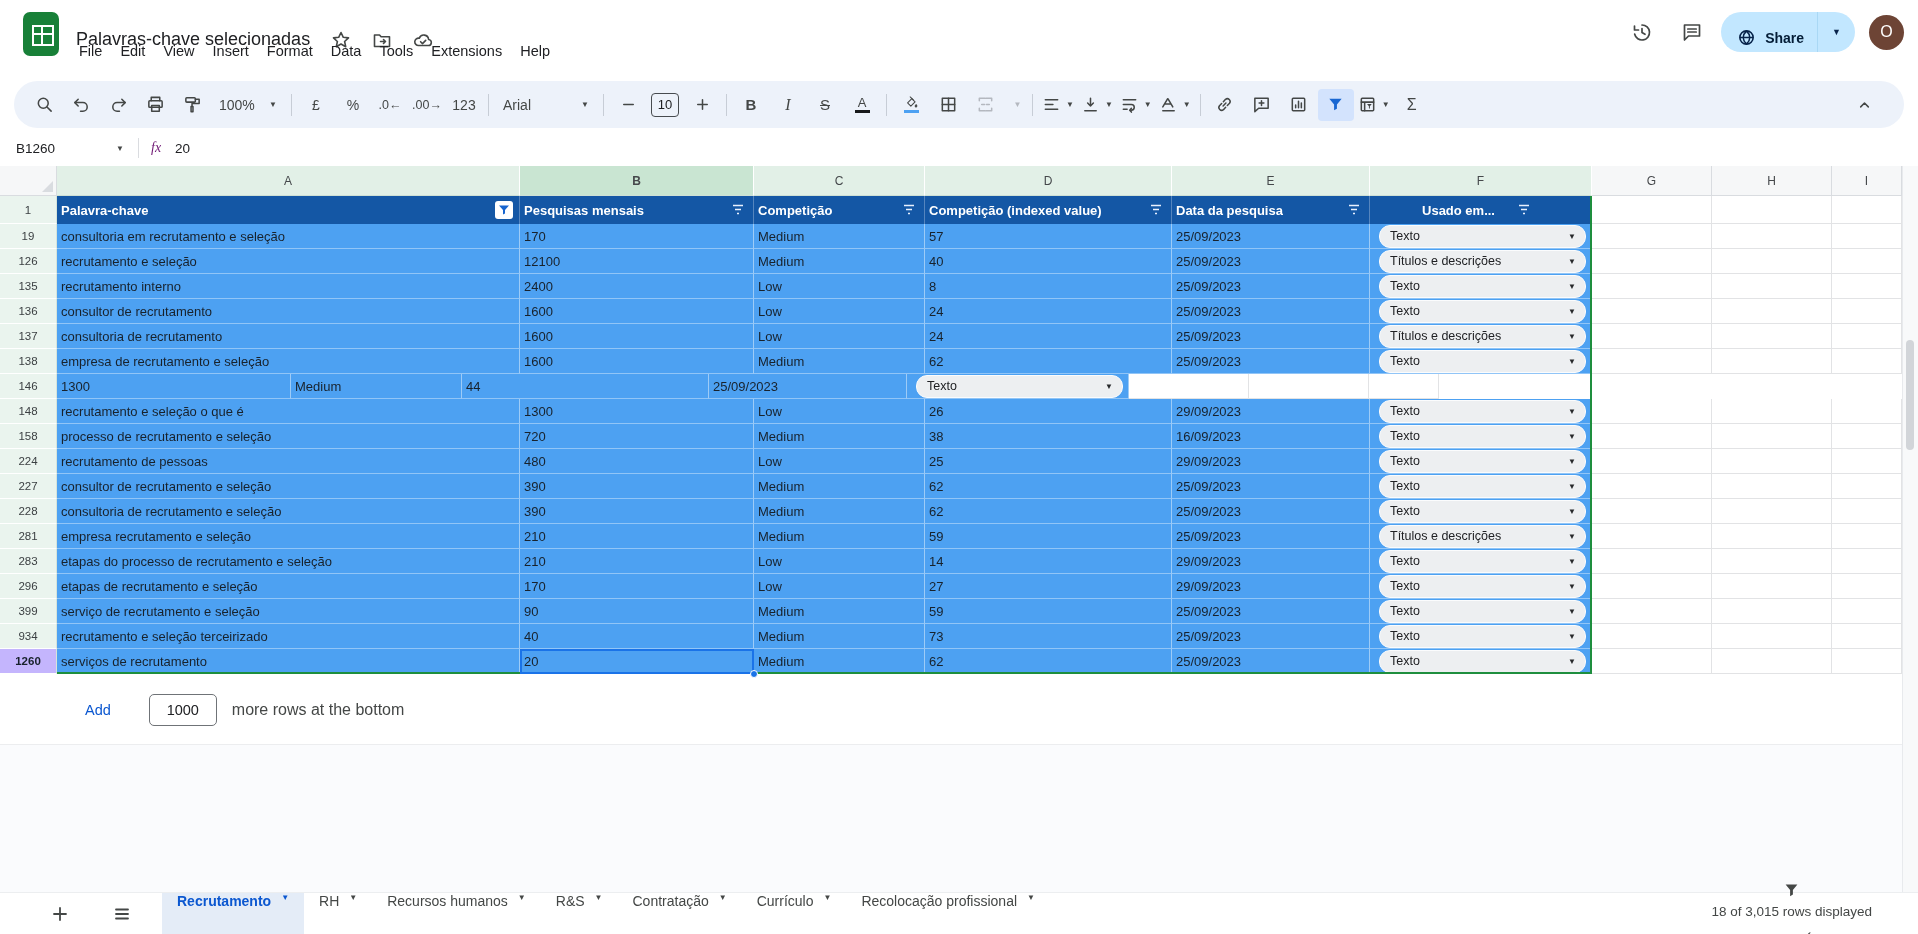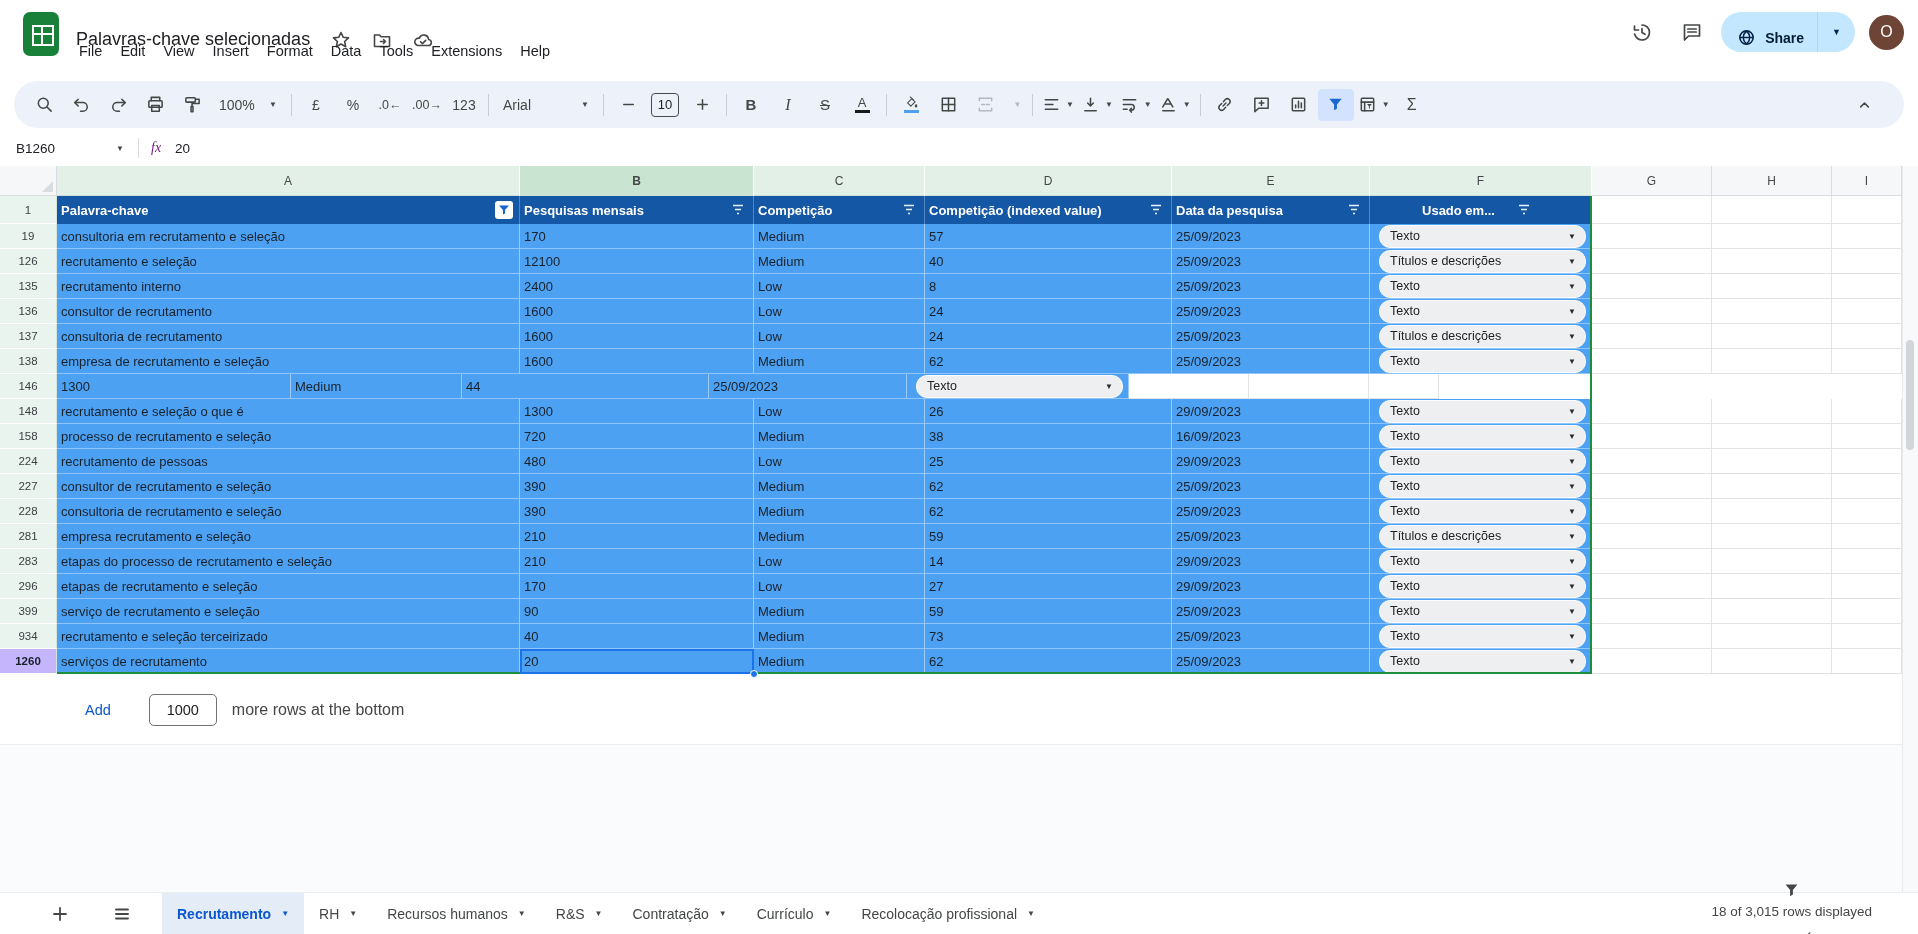--- a/index.html
+++ b/index.html
@@ -111,21 +111,21 @@
   
   .vscroll{position:absolute;right:0;top:166px;width:16px;height:727px;background:#f8f9fa;border-left:1px solid #e8eaed;box-sizing:border-box;}
   .vthumb{position:absolute;right:4px;top:174px;width:8px;height:110px;border-radius:4px;background:#d2d5d9;}
 
   
   .tabbar{position:absolute;bottom:0;left:0;width:1918px;height:41px;background:#fff;display:flex;align-items:center;border-top:1px solid #eceef0;}
   .tab-ic{width:24px;height:24px;display:flex;align-items:center;justify-content:center;margin-left:38px;}
   .tab-ic svg{width:20px;height:20px;stroke:#444746;fill:none;stroke-width:1.8;stroke-linecap:round;}
   .tab-ic.first{margin-left:48px;}
   .tabs-host{display:flex;align-items:center;height:100%;margin-left:28px;}
-  .sheet-tab{height:100%;display:flex;align-items:center;gap:10px;padding:0 15px;font-size:14px;color:#444746;font-weight:500;}
+  .sheet-tab{height:100%;display:flex;align-items:flex-start;gap:10px;padding:0 15px;font-size:14px;color:#444746;font-weight:500;}
   .sheet-tab .tab-caret{font-size:8px;color:#444746;}
   .sheet-tab.active{background:#e4ecf7;color:#0b57d0;font-weight:700;}
   .sheet-tab.active .tab-caret{color:#0b57d0;}
   .statusbar{margin-left:auto;display:flex;align-items:center;margin-right:46px;gap:6px;font-size:13.5px;color:#444746;flex-direction:column;}
   .statusbar svg{width:15px;height:15px;fill:#444746;}
   .status-chev{margin-left:34px;font-size:17px;color:#444746;}
 </style>
 </head>
 <body>
 

